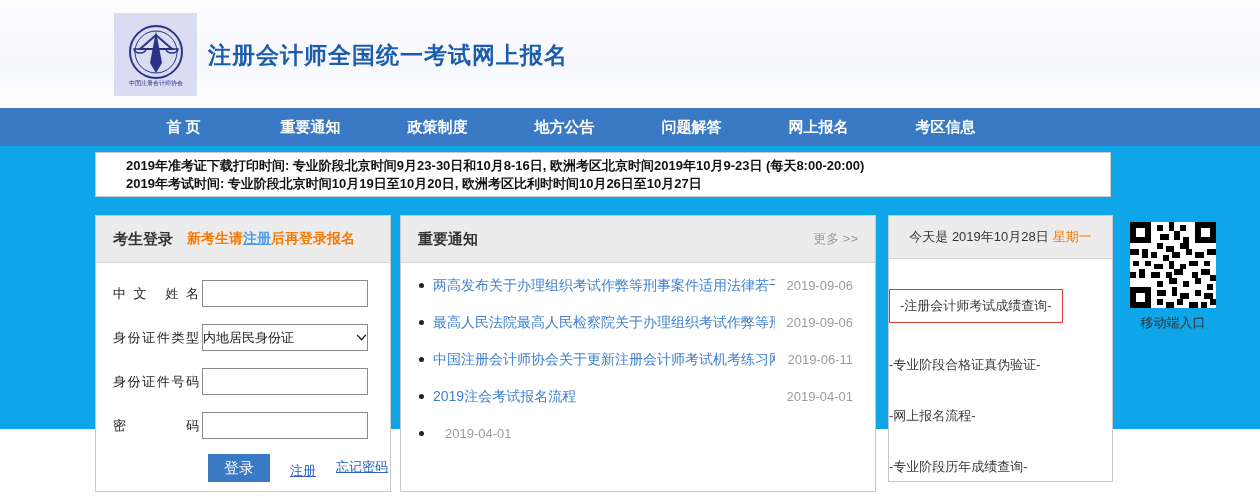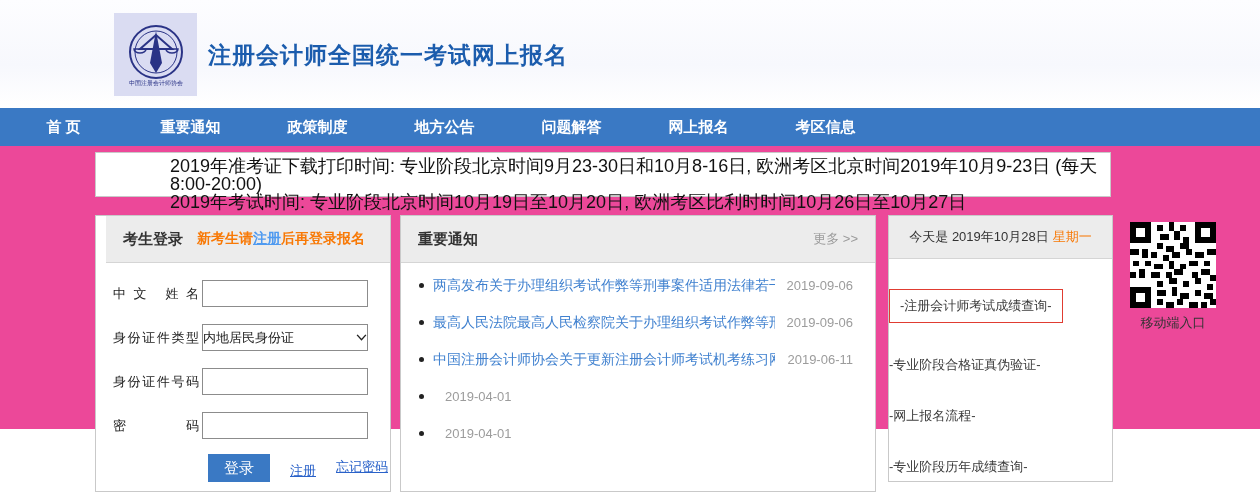--- a/index.html
+++ b/index.html
@@ -1,47 +1,47 @@
 <!DOCTYPE html>
 <html><head>
 <meta charset="utf-8">
 <style>
   * { margin: 0; padding: 0; box-sizing: border-box; }
   html, body { width: 1260px; height: 503px; overflow: hidden; background: #fff;
     font-family: "Liberation Sans", "DejaVu Sans", sans-serif; }
-  .page { position: relative; width: 1260px; height: 429px; background: #ec4899; }
+  .page { position: relative; width: 1260px; height: 429px; background: #0ea5e9; }
 
   
   .header { position: absolute; left: 0; top: 0; width: 1260px; height: 108px;
     background: linear-gradient(180deg, #fdfdff 0%, #f7f8fd 60%, #ffffff 100%);
     display: flex; align-items: center; }
   .logo { position: absolute; left: 114px; top: 13px; width: 83px; height: 83px;
     background: #dadcf2; display: flex; align-items: center; justify-content: center; }
   .site-title { position: absolute; left: 208px; top: 40px; font-size: 23px;
     font-weight: bold; color: #1b5cad; letter-spacing: 1px; }
 
   
   .nav { position: absolute; left: 0; top: 108px; width: 1260px; height: 38px;
-    background: #3a79c4; display: flex; align-items: flex-start; }
+    background: #3a79c4; display: flex; align-items: flex-start; padding-left: 120px; }
   .nav-item { color: #fff; font-size: 15px; font-weight: bold; line-height: 38px;
     width: 127px; text-align: center; cursor: pointer; white-space: nowrap; }
 
   
   .notice-bar { position: absolute; left: 95px; top: 152px; width: 1016px; height: 45px;
     border: 1px solid #c9c9c9; background: #fff; padding: 4px 0 0 30px; }
-  .notice-line { font-size: 18px; font-weight: normal; color: #111; line-height: 18px; margin-left: 44px; }
+  .notice-line { font-size: 13px; font-weight: bold; color: #111; line-height: 18px; }
 
   
   .panel { position: absolute; border: 1px solid #c9c9c9; background: #fff; }
   .panel-head { height: 47px; background: #ececec; border-bottom: 1px solid #d5d5d5;
     display: flex; align-items: center; }
 
   
   .login-panel { left: 95px; top: 215px; width: 296px; height: 277px; }
-  .login-head { padding: 0 14px 0 17px; margin-left: 10px; }
+  .login-head { padding: 0 14px 0 17px; }
   .login-title { font-size: 15px; font-weight: bold; color: #333; }
   .login-sub { margin-left: 14px; font-size: 14px; font-weight: bold; color: #f87906; white-space: nowrap; }
   .login-sub a { color: #4f9af0; text-decoration: underline; cursor: pointer; }
   .form-row { display: flex; align-items: center; margin: 17px 0 0 17px; }
   .form-label { width: 86px; font-size: 13px; color: #222;
     text-align: justify; text-align-last: justify; margin-right: 3px; }
   .form-input { width: 166px; height: 27px; border: 1px solid #8c8c8c; background: #fff; }
   .form-select { width: 166px; height: 27px; border: 1px solid #8c8c8c; background: #fff;
     display: flex; align-items: center; justify-content: space-between;
     font-size: 13px; color: #222; padding: 0 0; cursor: pointer; }
@@ -183,20 +183,21 @@
         </div>
 
         <div class="notice-item">
           <span class="bullet"></span>
           <span class="item-link">中国注册会计师协会关于更新注册会计师考试机考练习网站的公...</span>
           <span class="item-date">2019-06-11</span>
         </div>
 
         <div class="notice-item">
           <span class="bullet"></span>
+          <span class="item-link">2019注会考试报名流程</span>
           <span class="item-date">2019-04-01</span>
         </div>
 
         <div class="notice-item">
           <span class="bullet"></span>
           <span class="item-date">2019-04-01</span>
         </div>
 
     </div>
   </div>

